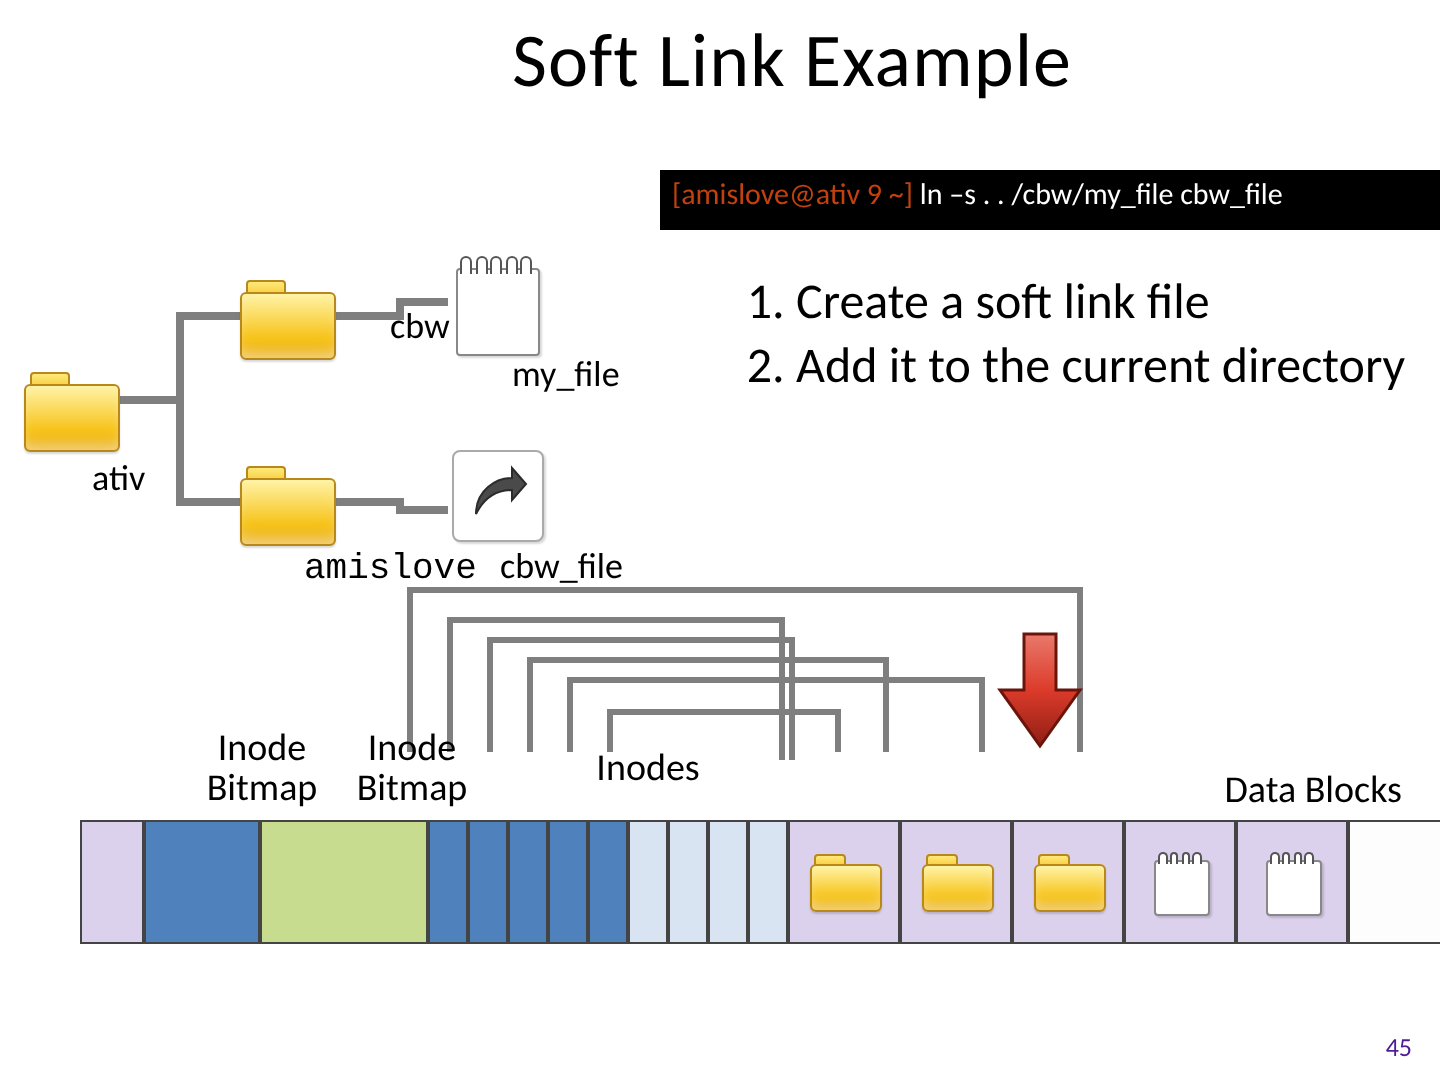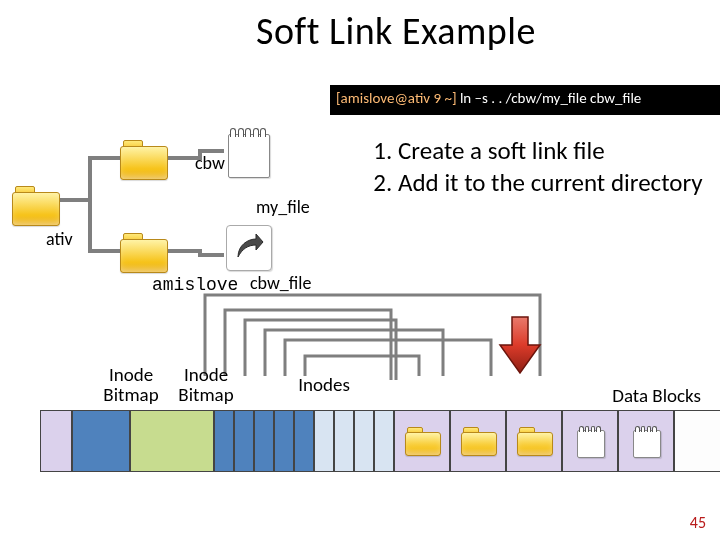--- a/index.html
+++ b/index.html
@@ -28,21 +28,21 @@
     width: 410px;
     height: 30px;
     background: #000;
     color: #fff;
     font-size: 15px;
     padding: 4px 6px;
     box-sizing: border-box;
     font-family: Calibri, Arial, sans-serif;
     white-space: nowrap;
   }
-  .terminal .prompt { color: #fdba74; }
+  .terminal .prompt { color: #c2410c; }
   
   .folder {
     width: 46px;
     height: 38px;
     position: absolute;
   }
   .folder .tab {
     position: absolute;
     top: 0; left: 3px;
     width: 18px; height: 8px;
@@ -176,22 +176,22 @@
   .red-arrow {
     position: absolute;
     top: 315px;
     left: 498px;
     width: 44px; height: 60px;
   }
   
   .pagenum {
     position: absolute;
     bottom: 8px; right: 14px;
-    font-size: 16px;
-    color: #b91c1c;
+    font-size: 13px;
+    color: #4c1d95;
   }
 </style>
 </head>
 <body>
 
 <div class="abs slide-title">Soft Link Example</div>
 
 <div class="abs terminal">
   <span class="prompt">[amislove@ativ 9 ~]</span>
   <span>ln –s . . /cbw/my_file cbw_file</span>
@@ -240,21 +240,21 @@
 <div class="notepad" style="top:128px; left:226px;">
   <div class="page"></div>
   <div class="spiral">
       <span></span>
       <span></span>
       <span></span>
       <span></span>
       <span></span>
     </div>
 </div>
-<div class="abs lbl" style="top:196px; left:220px;">my_file</div>
+<div class="abs lbl" style="top:176px; left:220px;">my_file</div>
 
 <div class="linkicon" style="top:225px; left:226px;">
   <div class="plate"></div>
   <svg viewBox="0 0 32 32">
     <path d="M6 26 C6 14 16 8 24 8 L24 3 L31 11 L24 19 L24 14 C16 14 10 18 6 26 Z" fill="#4a4a4a" stroke="#2b2b2b" stroke-width="1"></path>
   </svg>
 </div>
 <div class="abs lbl" style="top:272px; left:214px;">cbw_file</div>
 
 <div class="abs steps">

